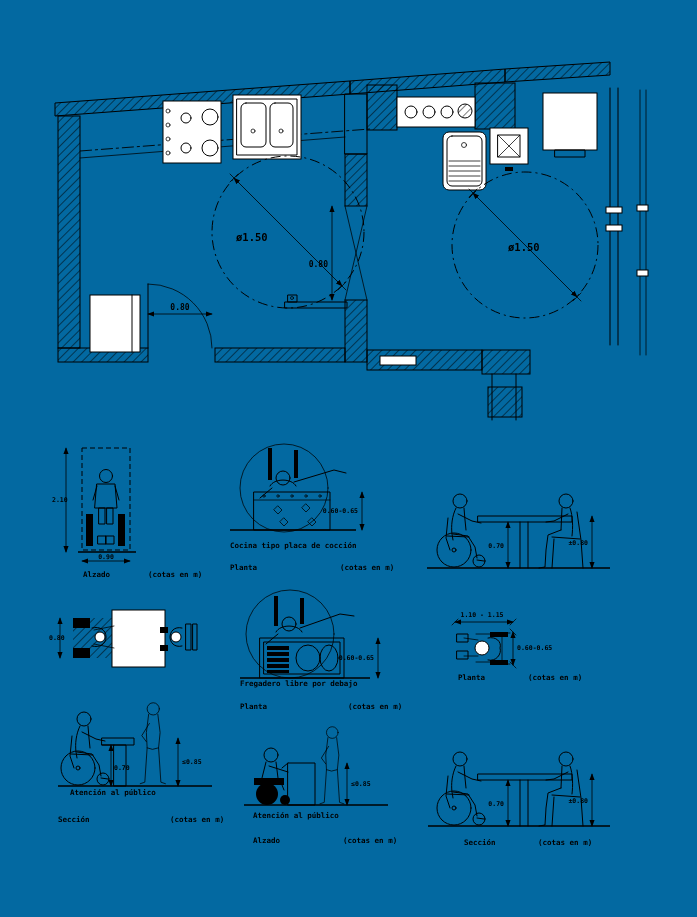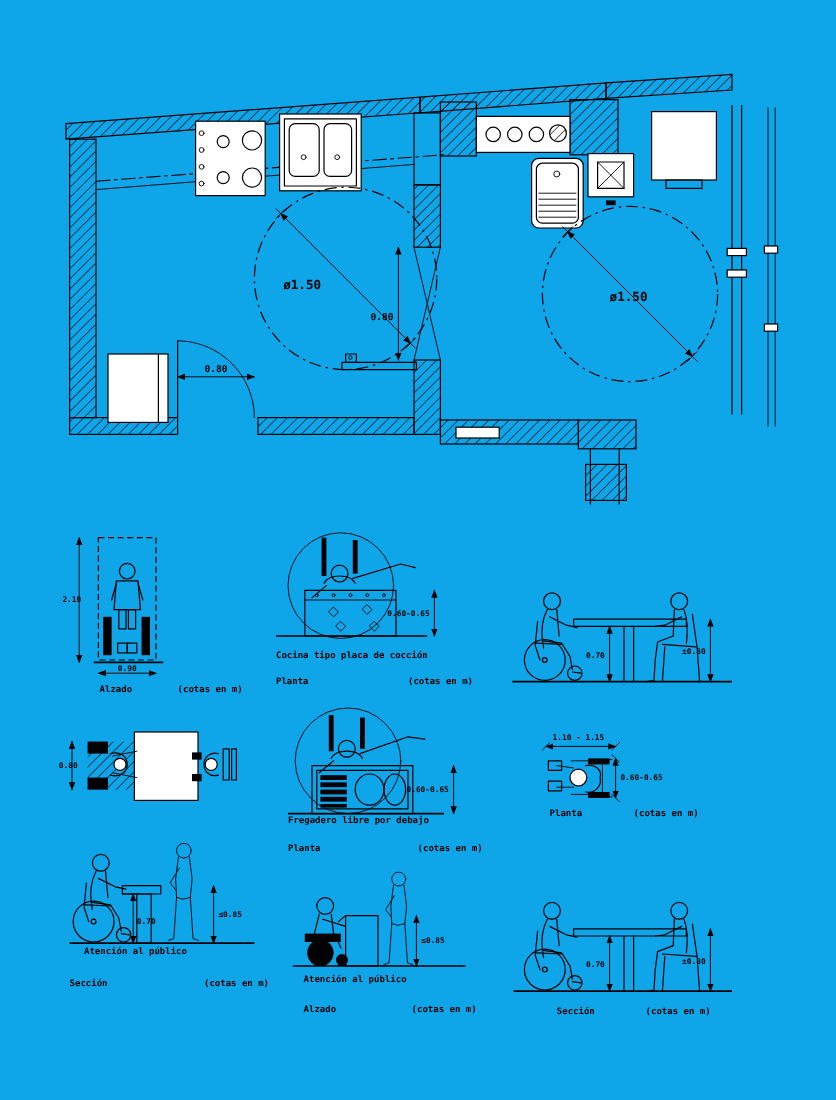--- a/index.html
+++ b/index.html
@@ -1,16 +1,16 @@
 <!DOCTYPE html>
 <html><head>
 <meta charset="utf-8">
 <style>
   html,body{margin:0;padding:0;background:#fff;}
-  .canvas{position:relative;width:697px;height:917px;background:#0ea5e9;overflow:hidden;}
+  .canvas{position:relative;width:697px;height:917px;background:#0369a1;overflow:hidden;}
   svg{position:absolute;overflow:visible;}
   .s{fill:none;stroke:#000;stroke-width:1;stroke-linecap:round;stroke-linejoin:round;}
   .s7{fill:none;stroke:#000;stroke-width:.75;stroke-linecap:round;}
   .f{fill:#000;stroke:none;}
   .wf{fill:#fff;stroke:#000;stroke-width:1;}
   .hp{fill:url(#hp);stroke:#000;stroke-width:1;}
   .hpn{fill:url(#hp);stroke:none;}
   .dc{fill:none;stroke:#000;stroke-width:1;stroke-dasharray:10 4 2 4;}
   .dd{fill:none;stroke:#000;stroke-width:.9;stroke-dasharray:12 3 3 3;}
   .dash{fill:none;stroke:#000;stroke-width:1;stroke-dasharray:5 3;}

